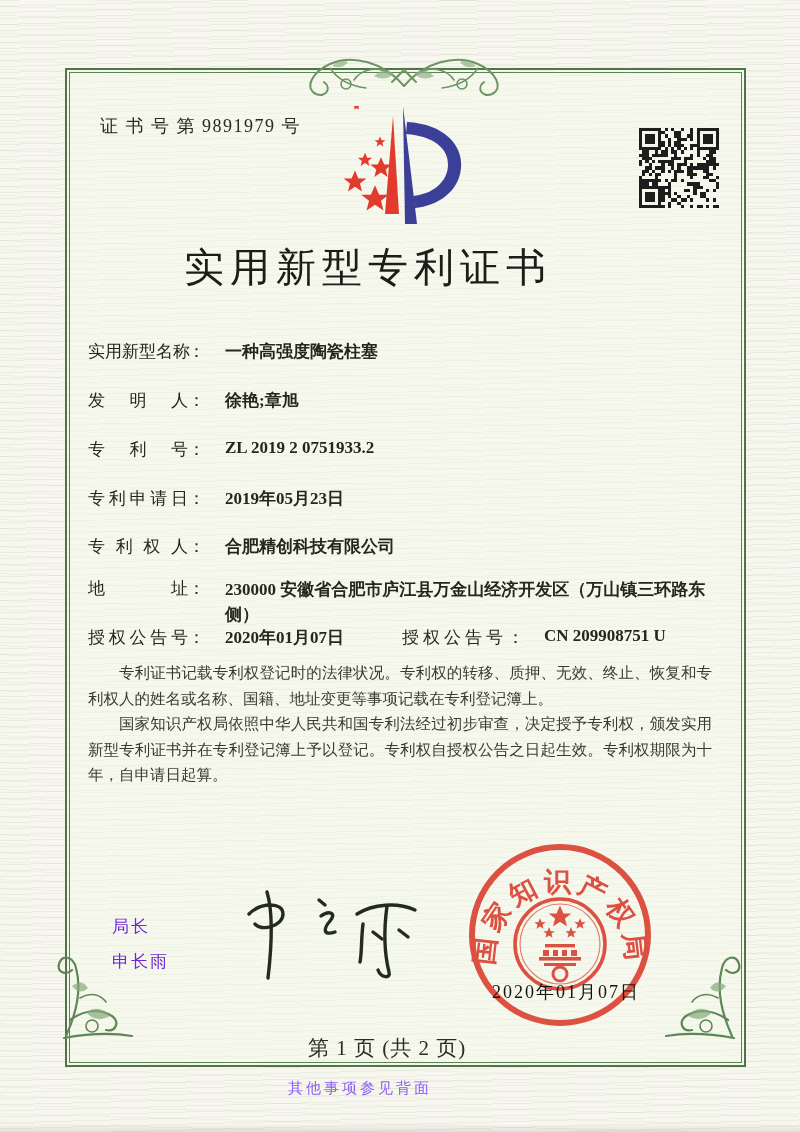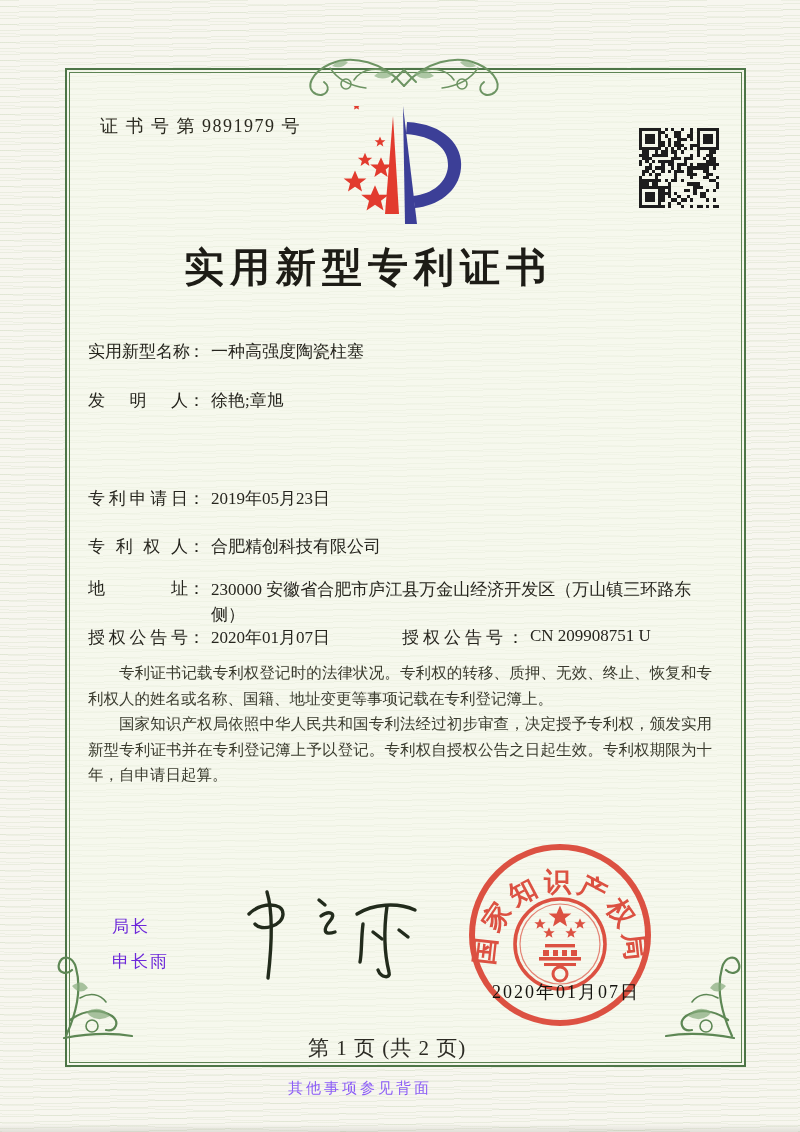--- a/index.html
+++ b/index.html
@@ -17,25 +17,25 @@
   .waves{position:absolute;inset:0;pointer-events:none;
     background-image:
       repeating-linear-gradient(178.5deg, rgba(141,172,113,0.13) 0 1px, transparent 1px 6px),
       repeating-linear-gradient(181.5deg, rgba(141,172,113,0.09) 0 1px, transparent 1px 9px);}
   .frame{position:absolute;left:65px;top:68px;width:677px;height:995px;
     border:2px solid #4d7547;background:rgba(246,249,236,0.5);}
   .frame::before{content:"";position:absolute;inset:2px;border:1px solid #5d8353;}
   .abs{position:absolute;}
   .cert-no{left:100px;top:114px;font-size:18px;letter-spacing:1.5px;color:#2a291f;}
   .title{left:65px;top:240px;width:606px;text-align:center;font-size:40px;
-    font-weight:bold;letter-spacing:6px;color:#1d1c16;}
+    font-weight:normal;letter-spacing:6px;color:#1d1c16;}
   .field-row{left:88px;width:630px;font-size:17px;color:#26251e;white-space:nowrap;}
   .f-label{display:inline-block;width:100px;text-align:justify;text-align-last:justify;vertical-align:top;}
   .f-colon{display:inline-block;vertical-align:top;}
-  .f-value{display:inline-block;margin-left:6px;vertical-align:top;}
+  .f-value{display:inline-block;margin-left:20px;vertical-align:top;font-weight:bold;}
   .addr .f-value{white-space:normal;width:500px;line-height:25px;}
   .grant-right{position:absolute;left:314px;top:0;white-space:nowrap;}
   .grant-right .f-label2{display:inline-block;letter-spacing:4px;}
   .paras{left:88px;top:660px;width:624px;font-size:15.5px;line-height:25.5px;
     color:#3a3b2e;text-align:justify;}
   .paras p{margin:0;text-indent:2em;}
   .signer{left:112px;font-size:17px;color:#6d28d9;letter-spacing:2px;}
   .sig-svg{left:215px;top:880px;}
   .seal-wrap{left:465px;top:840px;width:190px;height:190px;}
   .seal-date{left:492px;top:980px;font-size:18px;letter-spacing:2px;color:#15140f;
@@ -437,20 +437,23 @@
   </div>
 
   <div class="abs title">实用新型专利证书</div>
 
   <div class="abs field-row" style="top:340px">
     <span class="f-label">实用新型名称</span><span class="f-colon">：</span><span class="f-value">一种高强度陶瓷柱塞</span>
   </div>
   <div class="abs field-row" style="top:389px">
     <span class="f-label">发明人</span><span class="f-colon">：</span><span class="f-value">徐艳;章旭</span>
   </div>
+  <div class="abs field-row" style="top:438px">
+    <span class="f-label">专利号</span><span class="f-colon">：</span><span class="f-value">ZL 2019 2 0751933.2</span>
+  </div>
   <div class="abs field-row" style="top:487px">
     <span class="f-label">专利申请日</span><span class="f-colon">：</span><span class="f-value">2019年05月23日</span>
   </div>
   <div class="abs field-row" style="top:535px">
     <span class="f-label">专利权人</span><span class="f-colon">：</span><span class="f-value">合肥精创科技有限公司</span>
   </div>
   <div class="abs field-row addr" style="top:577px">
     <span class="f-label">地址</span><span class="f-colon">：</span><span class="f-value">230000 安徽省合肥市庐江县万金山经济开发区（万山镇三环路东侧）</span>
   </div>
 

